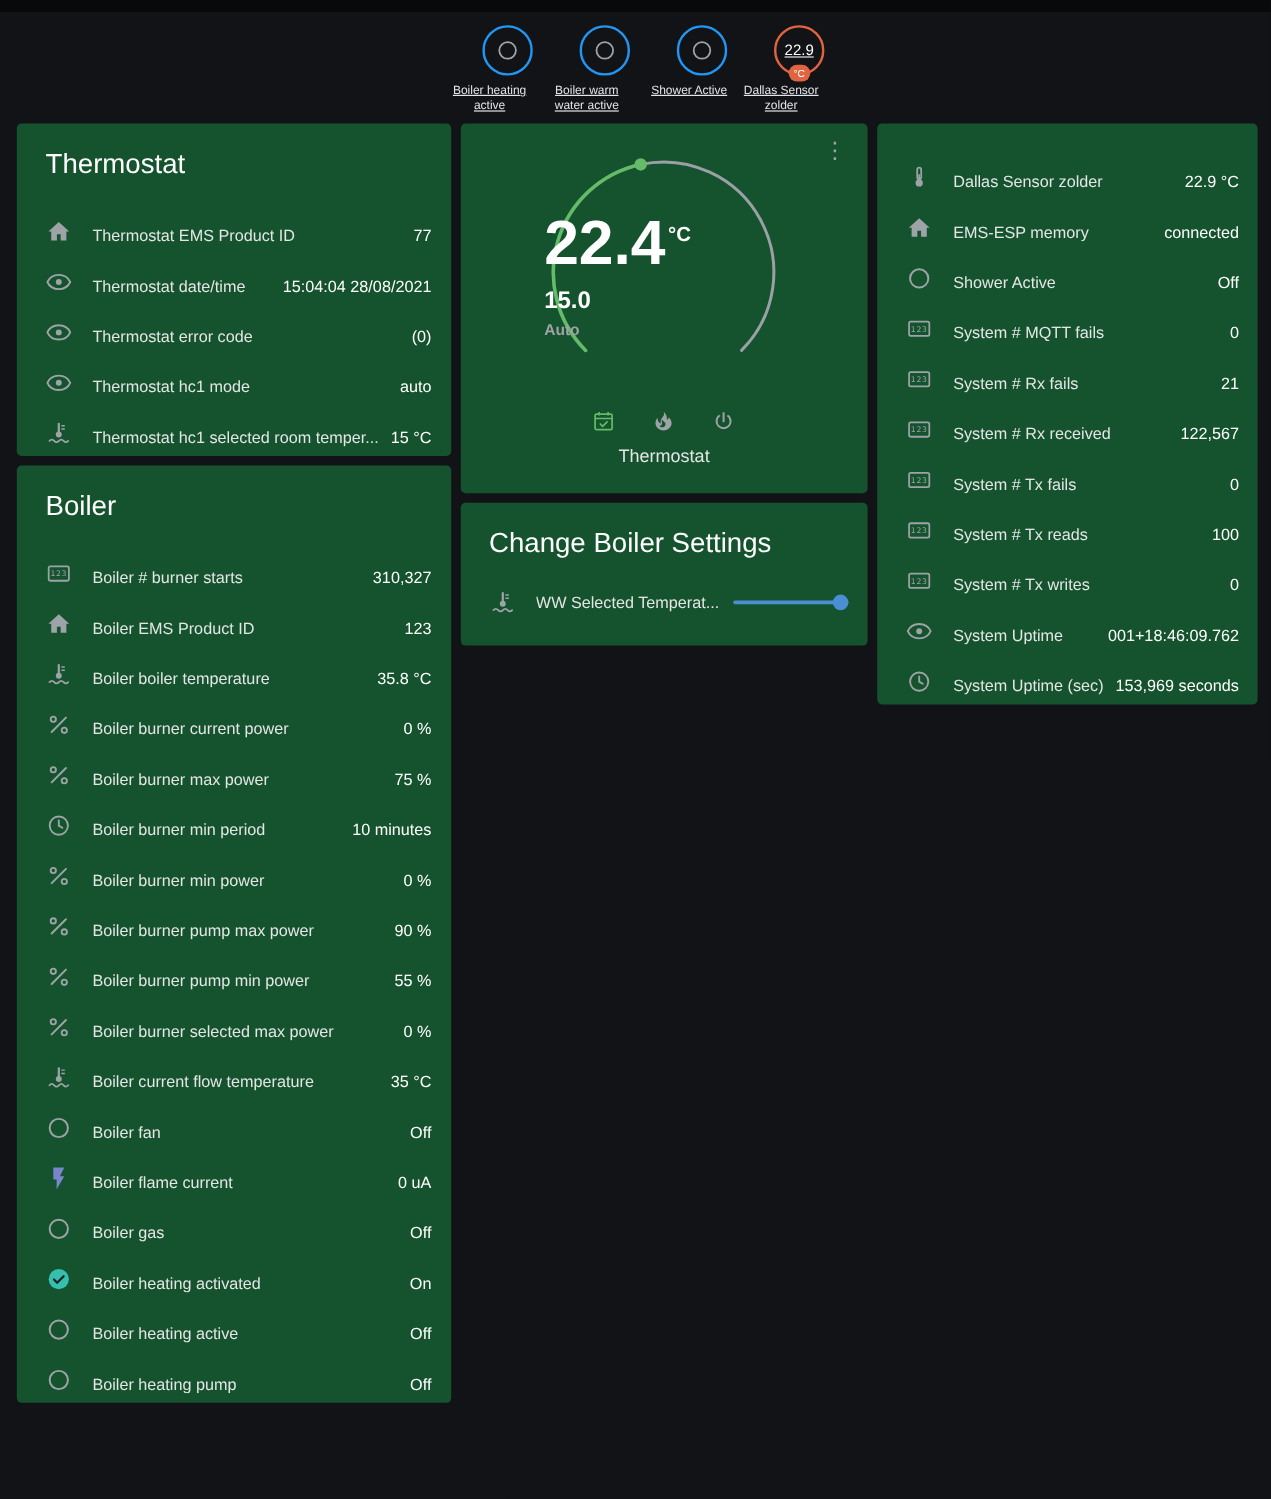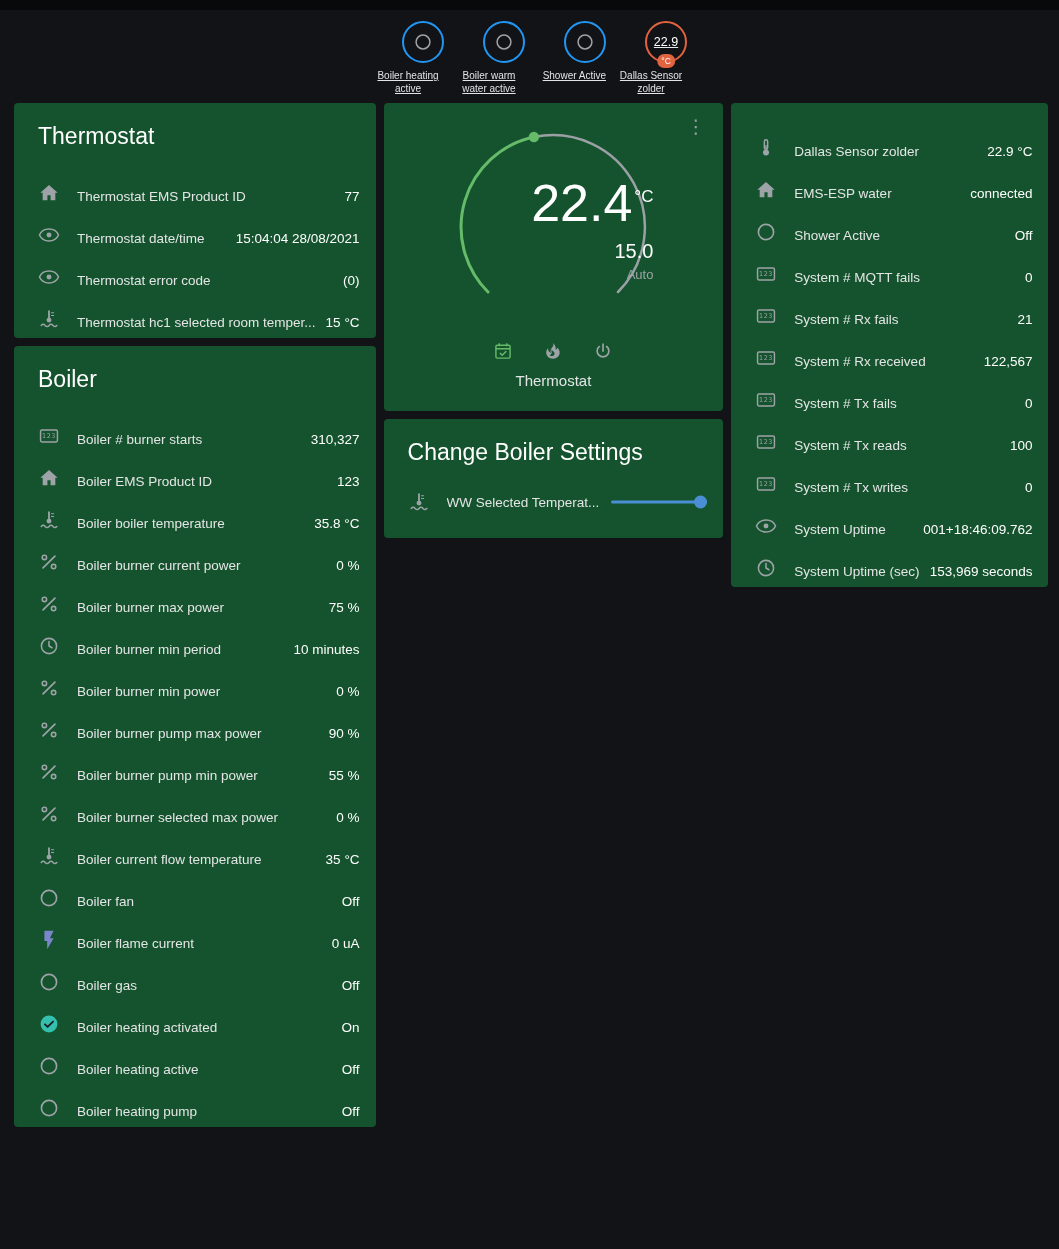--- a/index.html
+++ b/index.html
@@ -37,22 +37,22 @@
   .row-label { flex:1; margin-left:17px; font-size:13.5px; color:#e4e5e6;
                white-space:nowrap; overflow:hidden; text-overflow:ellipsis; }
   .row-value { margin-left:10px; font-size:13.5px; color:#ffffff; white-space:nowrap; }
 
   
   .dial-card { position:relative; padding-bottom:16px; }
   .menu-btn { position:absolute; top:10px; right:8px; background:none; border:none; color:#9da3a7;
               font-size:19px; line-height:1; padding:4px 10px; cursor:pointer; }
   .dial-wrap { position:relative; width:200px; height:200px; margin:10px auto 0; }
   .dial-svg { width:200px; height:200px; display:block; }
-  .dial-center { position:absolute; inset:0; display:flex; flex-direction:column; align-items:flex-end;
-                 justify-content:center; text-align:center; pointer-events:none; padding-top:4px; }
+  .dial-center { position:absolute; inset:0; display:flex; flex-direction:column; align-items:flex-start;
+                 justify-content:center; text-align:center; pointer-events:none; padding-top:4px;font-weight:bold; }
   .dial-temp { font-size:52px; color:#fff; line-height:1; }
   .dial-temp sup { font-size:17px; margin-left:2px; }
   .dial-target { margin-top:11px; font-size:20px; color:#fff; }
   .dial-mode { margin-top:4px; font-size:13px; color:#9da3a7; }
   .dial-icons { display:flex; justify-content:center; gap:30px; margin-top:14px; }
   .dial-icons svg { width:20px; height:20px; color:#9da3a7; cursor:pointer; }
   .dial-icons svg.green { color:#66bb6a; }
   .dial-name { text-align:center; font-size:15px; color:#e4e5e6; margin:11px 0 6px; }
 
   
@@ -197,20 +197,27 @@
 
           <div class="row">
             <svg class="row-icon" viewBox="0 0 24 24">
               <use href="#i-eye"></use>
             </svg>
             <span class="row-label">Thermostat error code</span>
             <span class="row-value">(0)</span>
           </div>
 
 
+          <div class="row">
+            <svg class="row-icon" viewBox="0 0 24 24">
+              <use href="#i-eye"></use>
+            </svg>
+            <span class="row-label">Thermostat hc1 mode</span>
+            <span class="row-value">auto</span>
+          </div>
 
           <div class="row">
             <svg class="row-icon" viewBox="0 0 24 24">
               <use href="#i-coolant"></use>
             </svg>
             <span class="row-label">Thermostat hc1 selected room temper...</span>
             <span class="row-value">15 °C</span>
           </div>
         </div>
     </div>
@@ -411,21 +418,21 @@
               <use href="#i-thermometer"></use>
             </svg>
             <span class="row-label">Dallas Sensor zolder</span>
             <span class="row-value">22.9 °C</span>
           </div>
 
           <div class="row">
             <svg class="row-icon" viewBox="0 0 24 24">
               <use href="#i-home"></use>
             </svg>
-            <span class="row-label">EMS-ESP water</span>
+            <span class="row-label">EMS-ESP memory</span>
             <span class="row-value">connected</span>
           </div>
 
           <div class="row">
             <svg class="row-icon" viewBox="0 0 24 24">
               <use href="#i-circle"></use>
             </svg>
             <span class="row-label">Shower Active</span>
             <span class="row-value">Off</span>
           </div>

